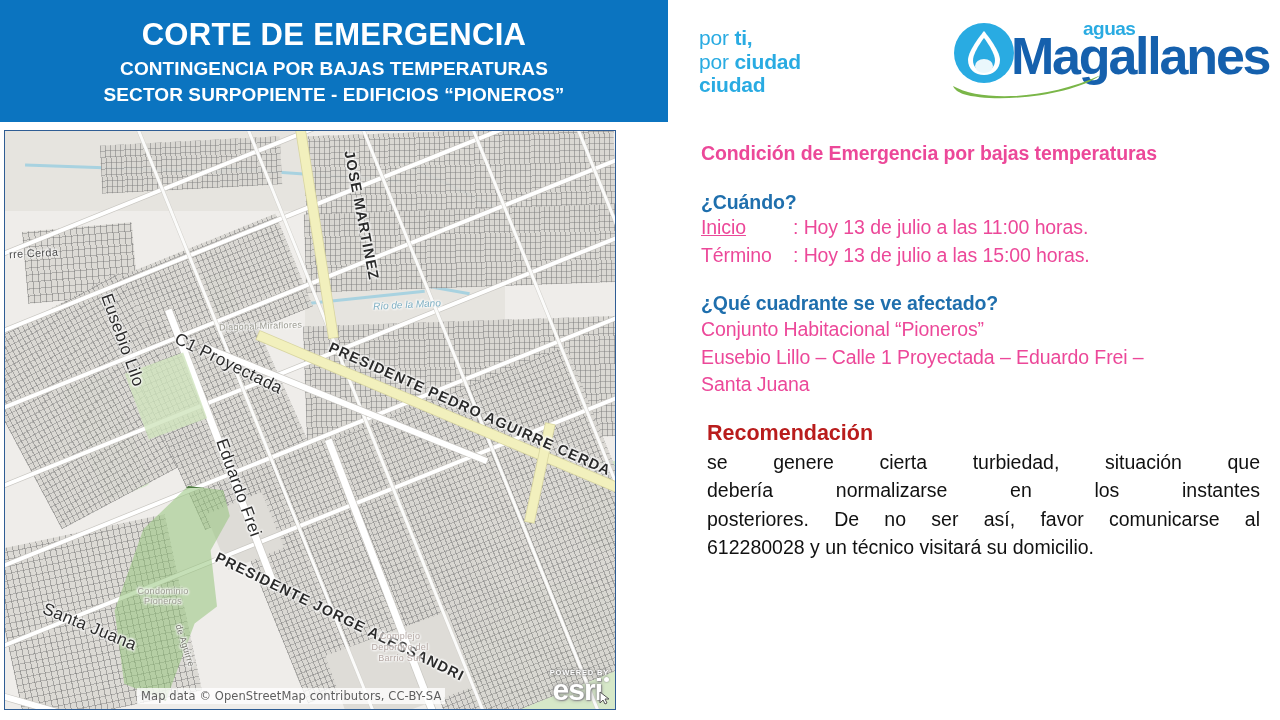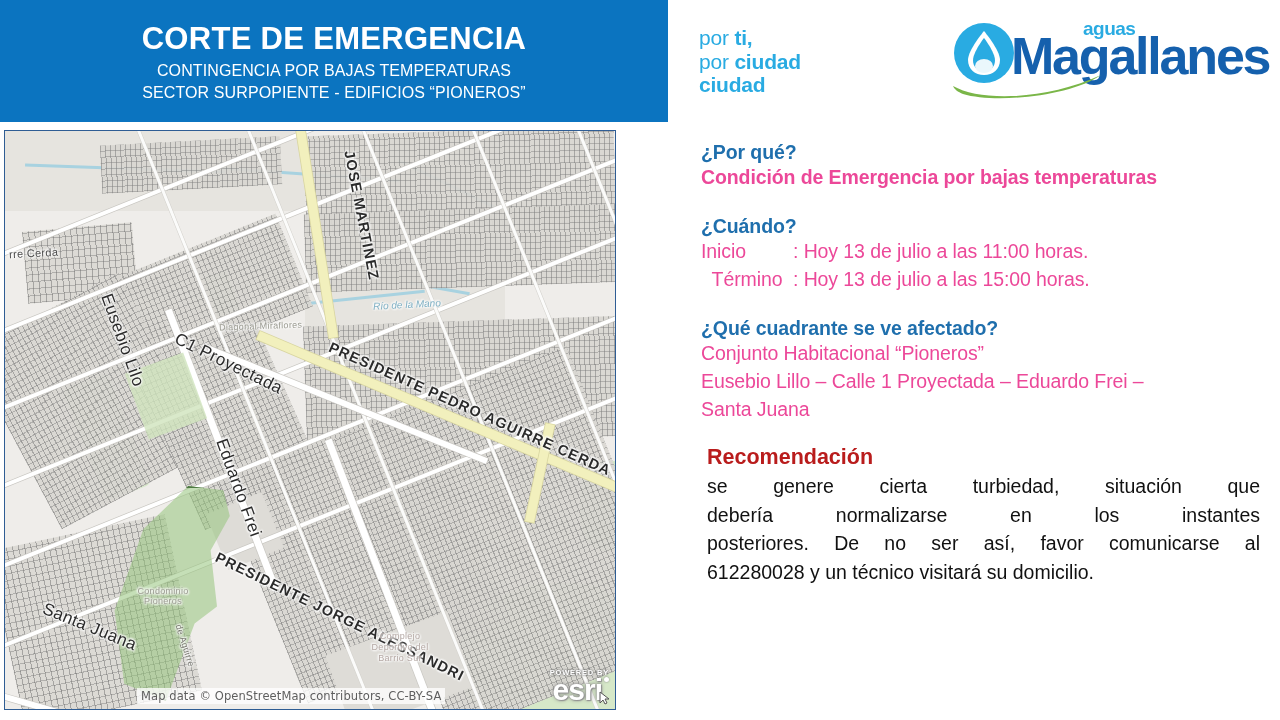--- a/index.html
+++ b/index.html
@@ -15,21 +15,21 @@
     position:absolute; left:0; top:0; width:668px; height:122px;
     background:#0b74c0; color:#fff; text-align:center;
     display:flex; flex-direction:column; align-items:center; justify-content:center;
     padding-top:4px;
   }
   .banner-title {
     font-size:31px; font-weight:bold; letter-spacing:.3px; line-height:1.12;
     margin-bottom:3px;
   }
   .banner-sub {
-    font-size:16px; font-weight:400; line-height:1.38; letter-spacing:.1px;
+    font-size:19px; font-weight:700; line-height:1.38; letter-spacing:.1px;
   }
 
   .map-frame {
     position:absolute; left:4px; top:130px; width:612px; height:580px;
     border:1px solid #2f5d94; background:#f0f0ee; overflow:hidden;
   }
   .map-canvas { position:absolute; inset:0; background:#efefec; }
 
   
   .land-a { position:absolute; background:#efedea; }
@@ -276,31 +276,30 @@
         <div class="logo-name">Magallanes</div>
         <svg class="logo-swoosh" viewBox="0 0 160 30">
           <path d="M2 16 C30 32, 95 30, 150 5 C120 26, 45 34, 12 24 C7 22, 3 19, 2 16 Z" fill="#7ab648"></path>
         </svg>
       </div>
     </div>
 
     <div class="content">
 
       <div class="block">
-        <div class="q-head">¿Por qué?</div>
         <div class="q-body bold">Condición de Emergencia por bajas temperaturas</div>
       </div>
 
       <div class="block">
         <div class="q-head">¿Cuándo?</div>
         <div class="q-body">
-          <span style="display:inline-block;width:92px;">Inicio</span><span>: Hoy 13 de julio a las 11:00 horas.</span>
+          <span style="display:inline-block;width:92px;text-decoration:underline;">Inicio</span><span>: Hoy 13 de julio a las 11:00 horas.</span>
         </div>
         <div class="q-body">
-          <span style="display:inline-block;width:92px;text-align:center;">Término</span><span>: Hoy 13 de julio a las 15:00 horas.</span>
+          <span style="display:inline-block;width:92px;">Término</span><span>: Hoy 13 de julio a las 15:00 horas.</span>
         </div>
       </div>
 
       <div class="block">
         <div class="q-head">¿Qué cuadrante se ve afectado?</div>
         <div class="q-body">Conjunto Habitacional “Pioneros”</div>
         <div class="q-body">Eusebio Lillo – Calle 1 Proyectada – Eduardo Frei –</div>
         <div class="q-body">Santa Juana</div>
       </div>
 

